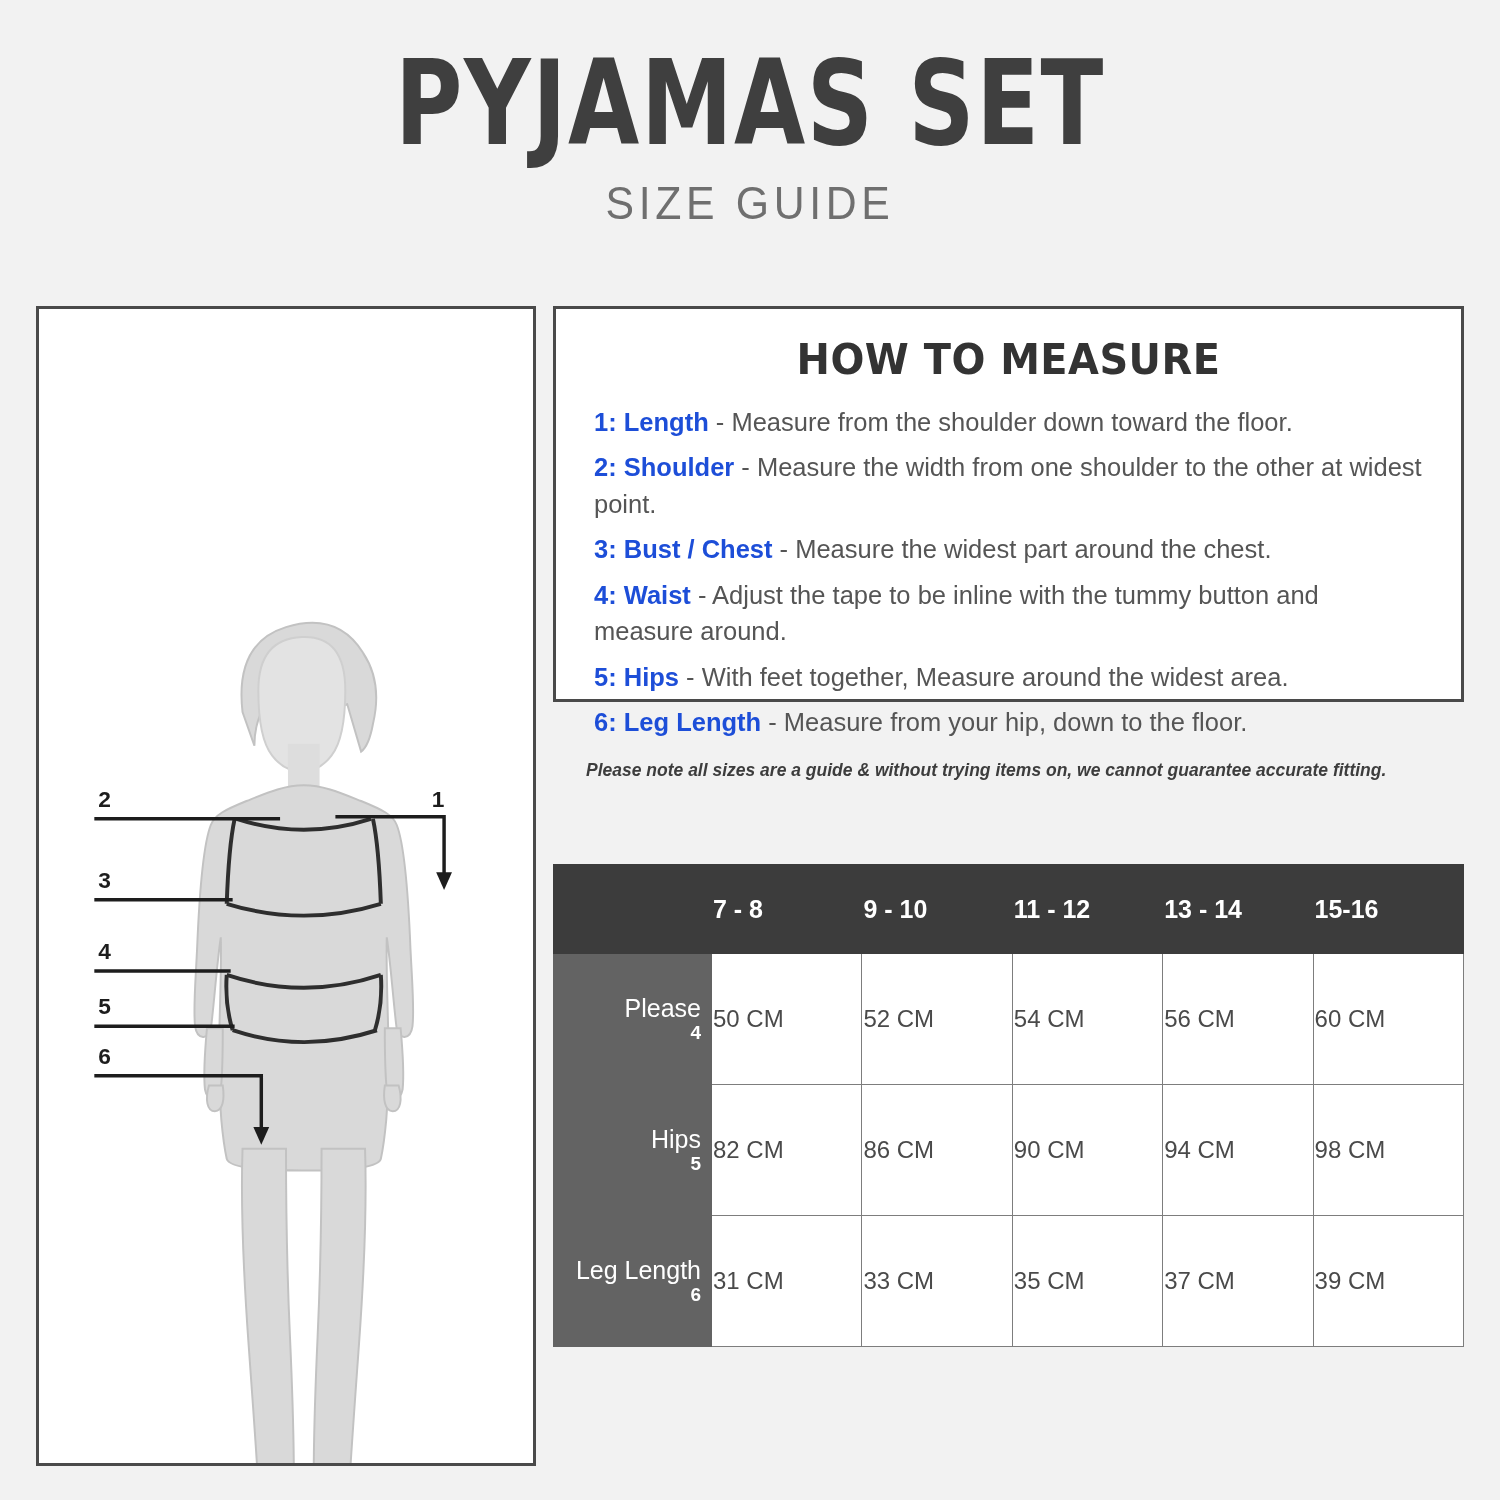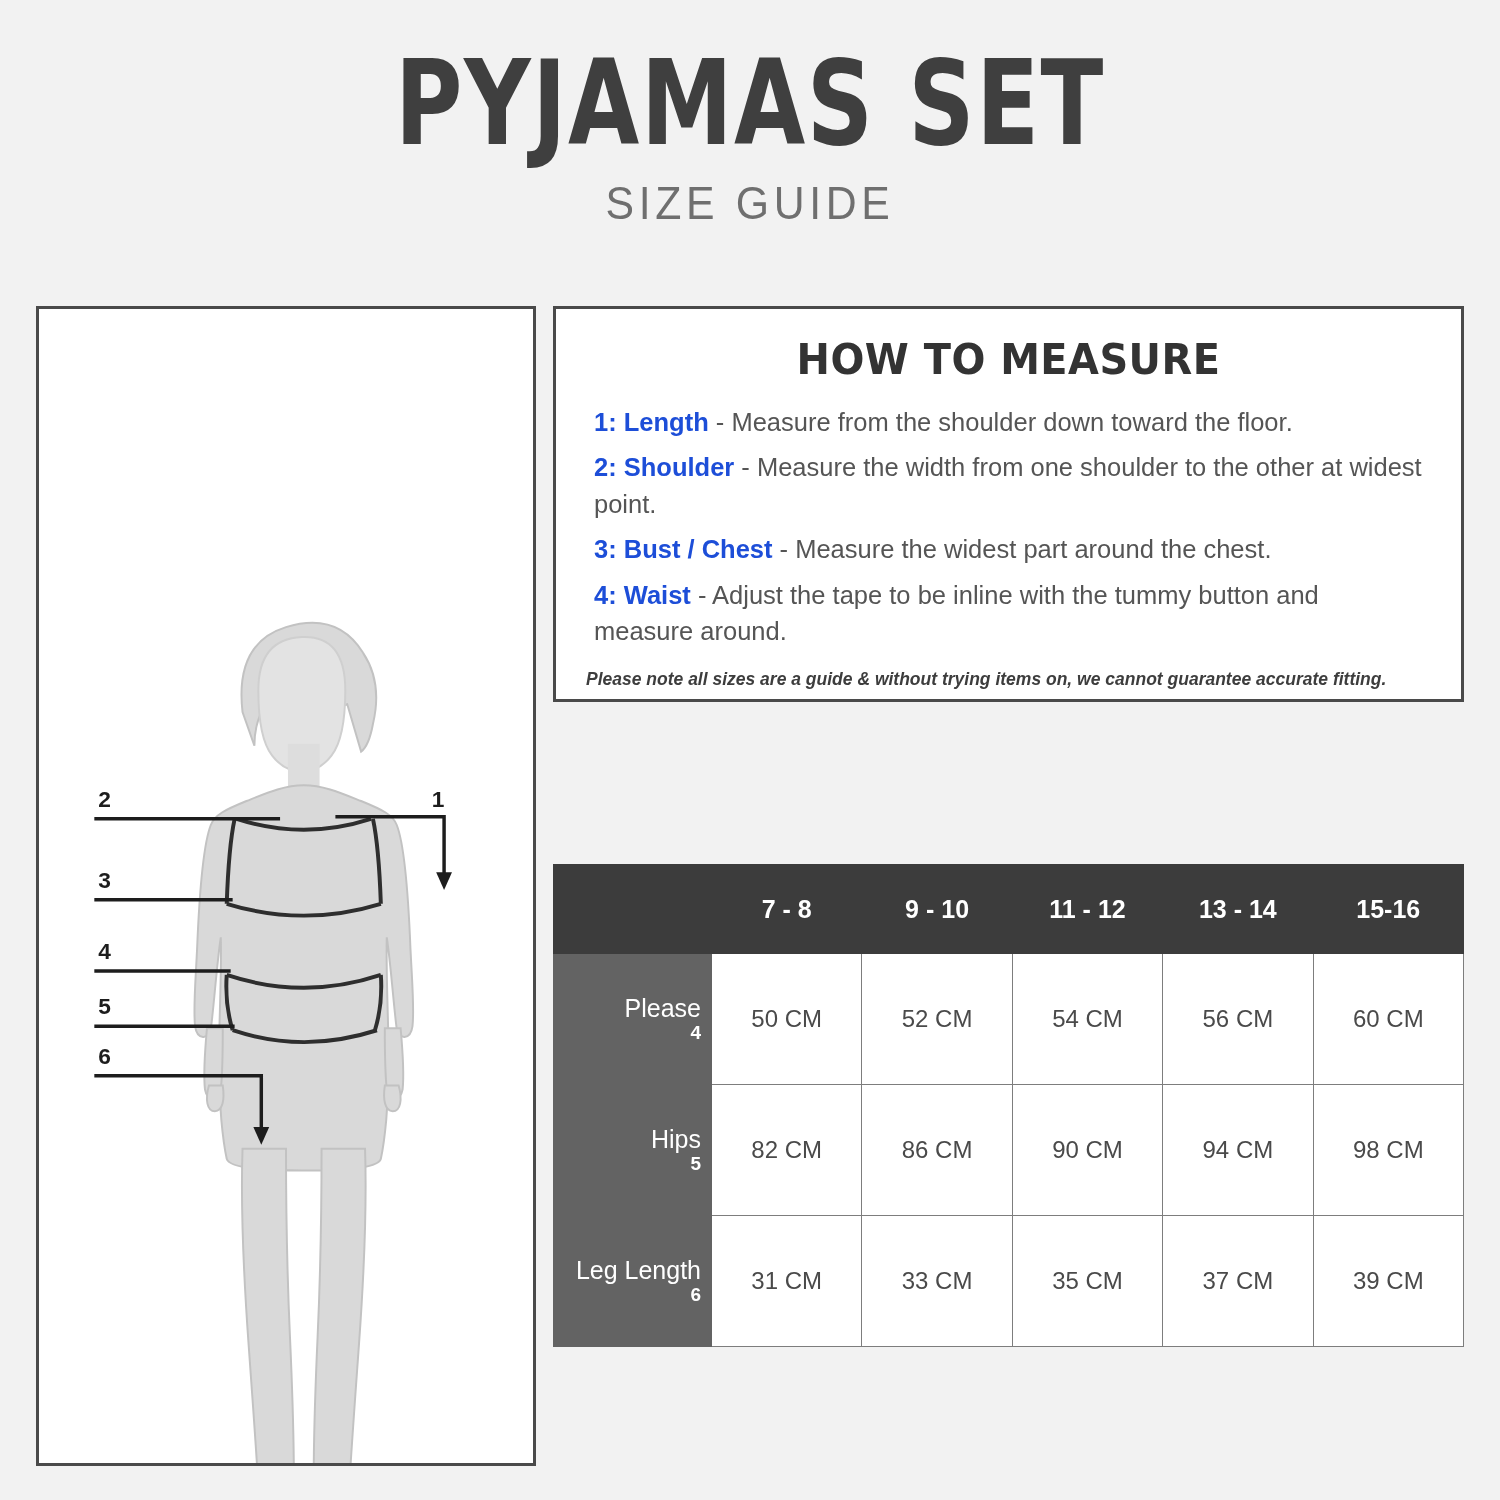--- a/index.html
+++ b/index.html
@@ -116,21 +116,21 @@
   .size-table {
     position: absolute;
     left: 553px;
     top: 864px;
     width: 911px;
     border-collapse: collapse;
     table-layout: fixed;
   }
   .size-table th, .size-table td {
     border: 1px solid #7d7d7d;
-    text-align: center;
+    text-align: left;
     vertical-align: middle;
   }
   .size-table thead th {
     background: #3c3c3c;
     color: #ffffff;
     font-size: 25px;
     font-weight: bold;
     height: 86px;
     border-color: #3c3c3c;
   }
@@ -258,20 +258,26 @@
         <b>1: Length</b><span> - Measure from the shoulder down toward the floor.</span>
       </div>
       <div class="measure-item">
         <b>2: Shoulder</b><span> - Measure the width from one shoulder to the other at widest point.</span>
       </div>
       <div class="measure-item">
         <b>3: Bust / Chest</b><span> - Measure the widest part around the chest.</span>
       </div>
       <div class="measure-item">
         <b>4: Waist</b><span> - Adjust the tape to be inline with the tummy button and measure around.</span>
+      </div>
+      <div class="measure-item">
+        <b>5: Hips</b><span> - With feet together, Measure around the widest area.</span>
+      </div>
+      <div class="measure-item">
+        <b>6: Leg Length</b><span> - Measure from your hip, down to the floor.</span>
       </div>
     </div>
     <div class="note">
       <div>Please note all sizes are a guide &amp; without trying items on, we cannot guarantee accurate fitting.</div>
     </div>
   </div>
 
   <table class="size-table">
     <thead>
       <tr>

